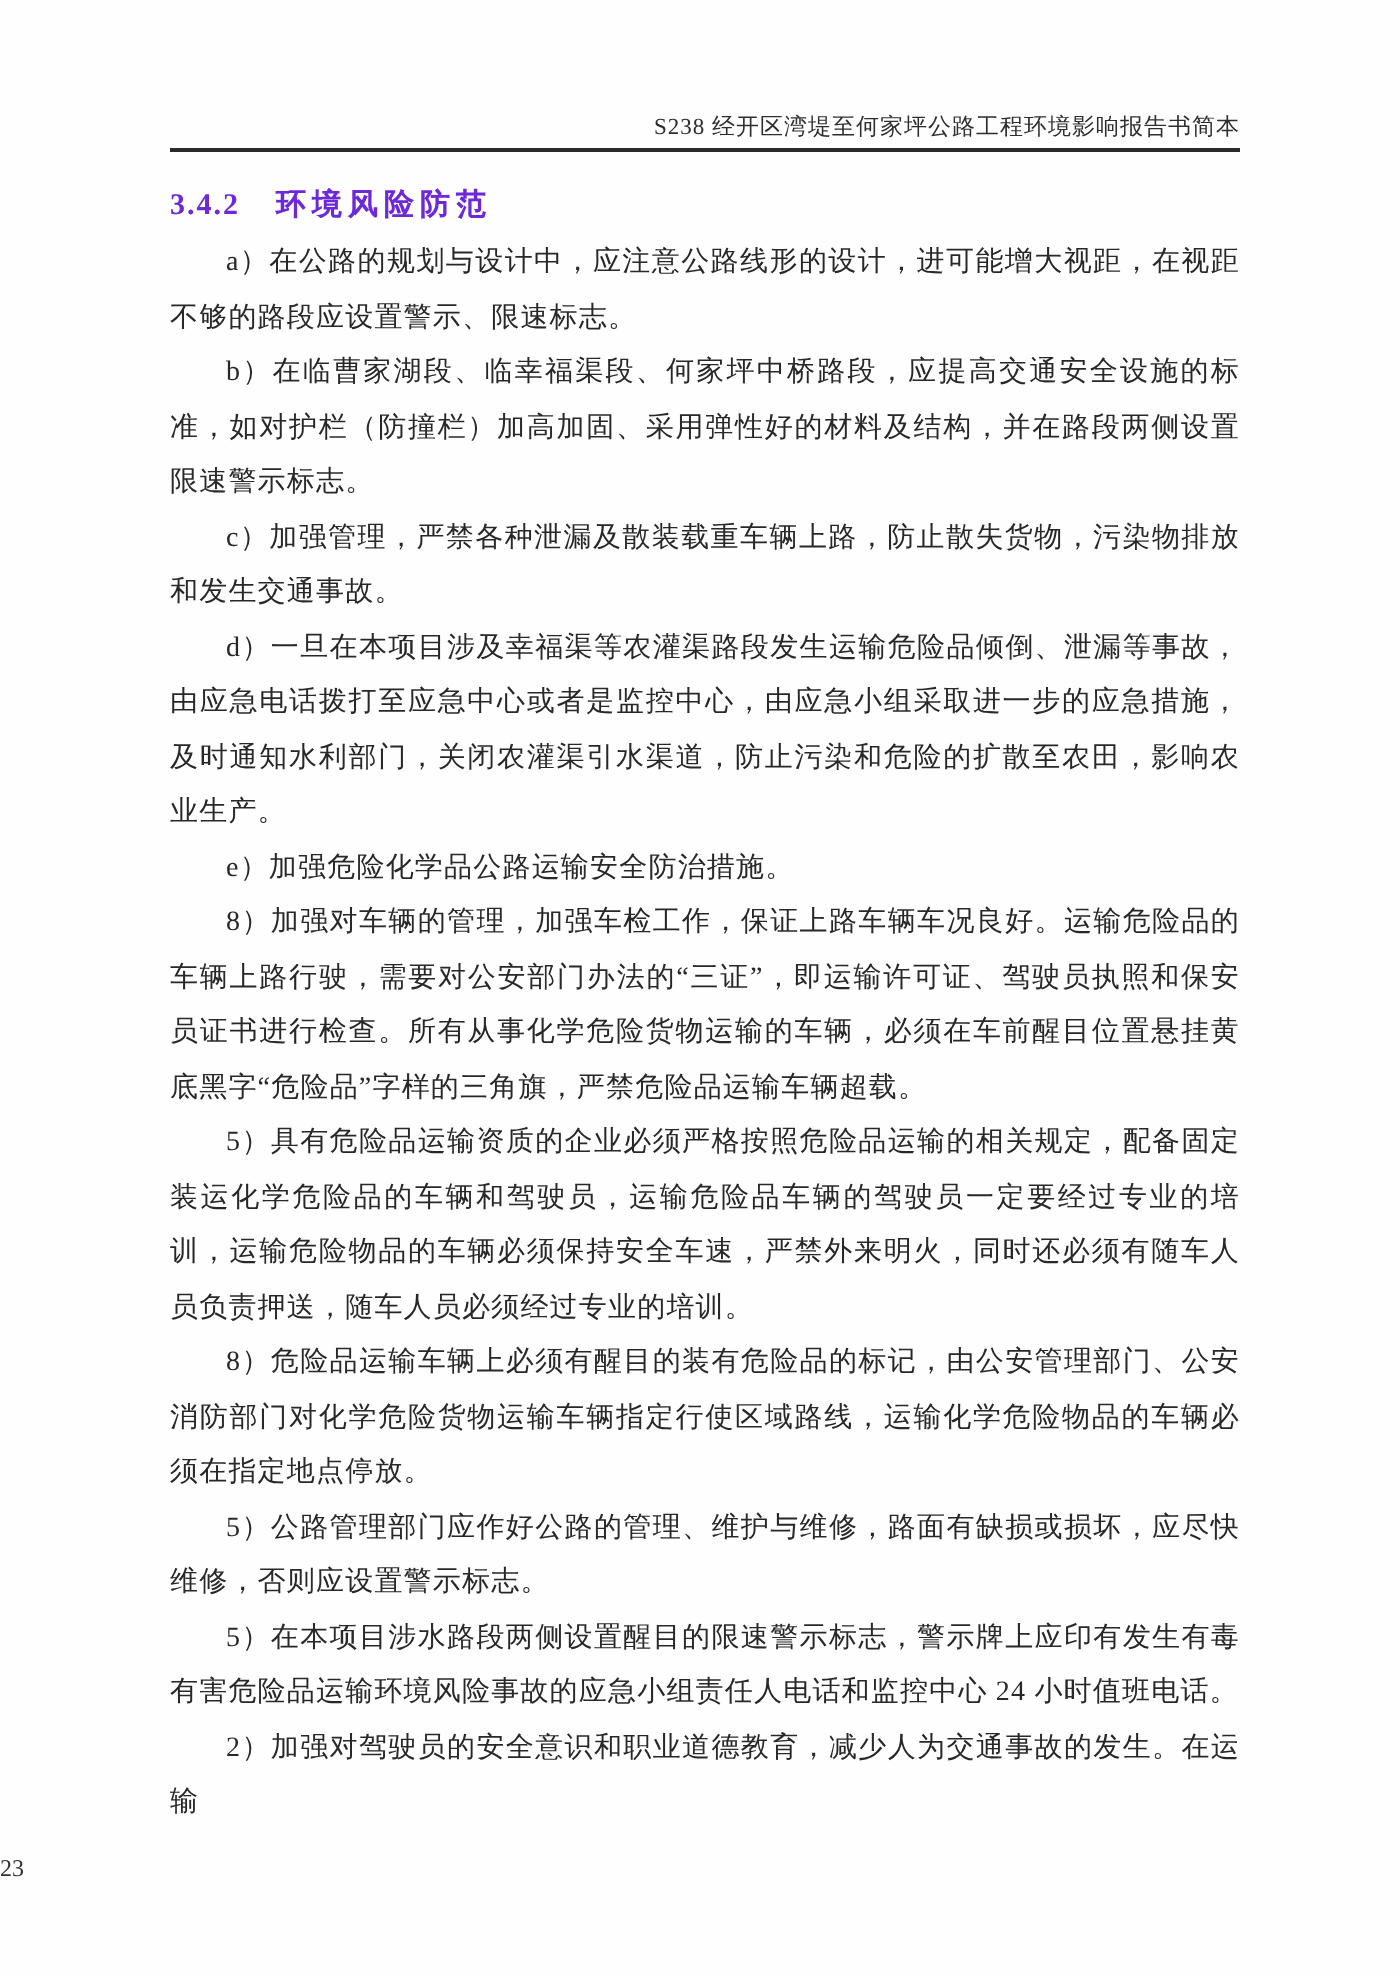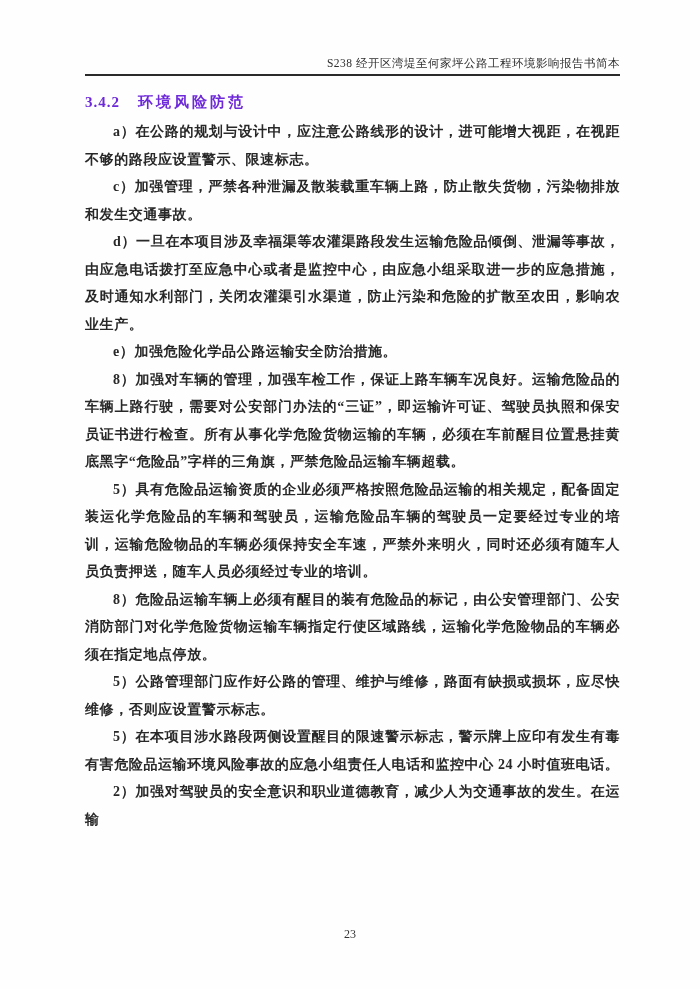--- a/index.html
+++ b/index.html
@@ -44,48 +44,47 @@
     letter-spacing: 3px;
   }
   .body-text p {
     margin: 0;
     font-size: 14px;
     line-height: 27.5px;
     text-indent: 2em;
     text-align: justify;
     letter-spacing: 0.6px;
     color: #282828;
-    font-weight: bold;
   }
   .footer {
     position: absolute;
     left: 0;
     right: 0;
     bottom: 47px;
-    text-align: center;
     font-size: 12px;
     color: #333333;
   }
 </style>
 </head>
 <body>
 
 <div class="page">
   <div class="content">
 
     <div class="header">
       <span>S238 经开区湾堤至何家坪公路工程环境影响报告书简本</span>
     </div>
 
     <h3 class="section-heading">
       <span class="sec-num">3.4.2</span><span class="sec-title">环境风险防范</span>
     </h3>
 
     <div class="body-text">
       <p>a）在公路的规划与设计中，应注意公路线形的设计，进可能增大视距，在视距不够的路段应设置警示、限速标志。</p>
+      <p>b）在临曹家湖段、临幸福渠段、何家坪中桥路段，应提高交通安全设施的标准，如对护栏（防撞栏）加高加固、采用弹性好的材料及结构，并在路段两侧设置限速警示标志。</p>
       <p>c）加强管理，严禁各种泄漏及散装载重车辆上路，防止散失货物，污染物排放和发生交通事故。</p>
       <p>d）一旦在本项目涉及幸福渠等农灌渠路段发生运输危险品倾倒、泄漏等事故，由应急电话拨打至应急中心或者是监控中心，由应急小组采取进一步的应急措施，及时通知水利部门，关闭农灌渠引水渠道，防止污染和危险的扩散至农田，影响农业生产。</p>
       <p>e）加强危险化学品公路运输安全防治措施。</p>
       <p>8）加强对车辆的管理，加强车检工作，保证上路车辆车况良好。运输危险品的车辆上路行驶，需要对公安部门办法的“三证”，即运输许可证、驾驶员执照和保安员证书进行检查。所有从事化学危险货物运输的车辆，必须在车前醒目位置悬挂黄底黑字“危险品”字样的三角旗，严禁危险品运输车辆超载。</p>
       <p>5）具有危险品运输资质的企业必须严格按照危险品运输的相关规定，配备固定装运化学危险品的车辆和驾驶员，运输危险品车辆的驾驶员一定要经过专业的培训，运输危险物品的车辆必须保持安全车速，严禁外来明火，同时还必须有随车人员负责押送，随车人员必须经过专业的培训。</p>
       <p>8）危险品运输车辆上必须有醒目的装有危险品的标记，由公安管理部门、公安消防部门对化学危险货物运输车辆指定行使区域路线，运输化学危险物品的车辆必须在指定地点停放。</p>
       <p>5）公路管理部门应作好公路的管理、维护与维修，路面有缺损或损坏，应尽快维修，否则应设置警示标志。</p>
       <p>5）在本项目涉水路段两侧设置醒目的限速警示标志，警示牌上应印有发生有毒有害危险品运输环境风险事故的应急小组责任人电话和监控中心 24 小时值班电话。</p>
       <p>2）加强对驾驶员的安全意识和职业道德教育，减少人为交通事故的发生。在运输</p>
     </div>

